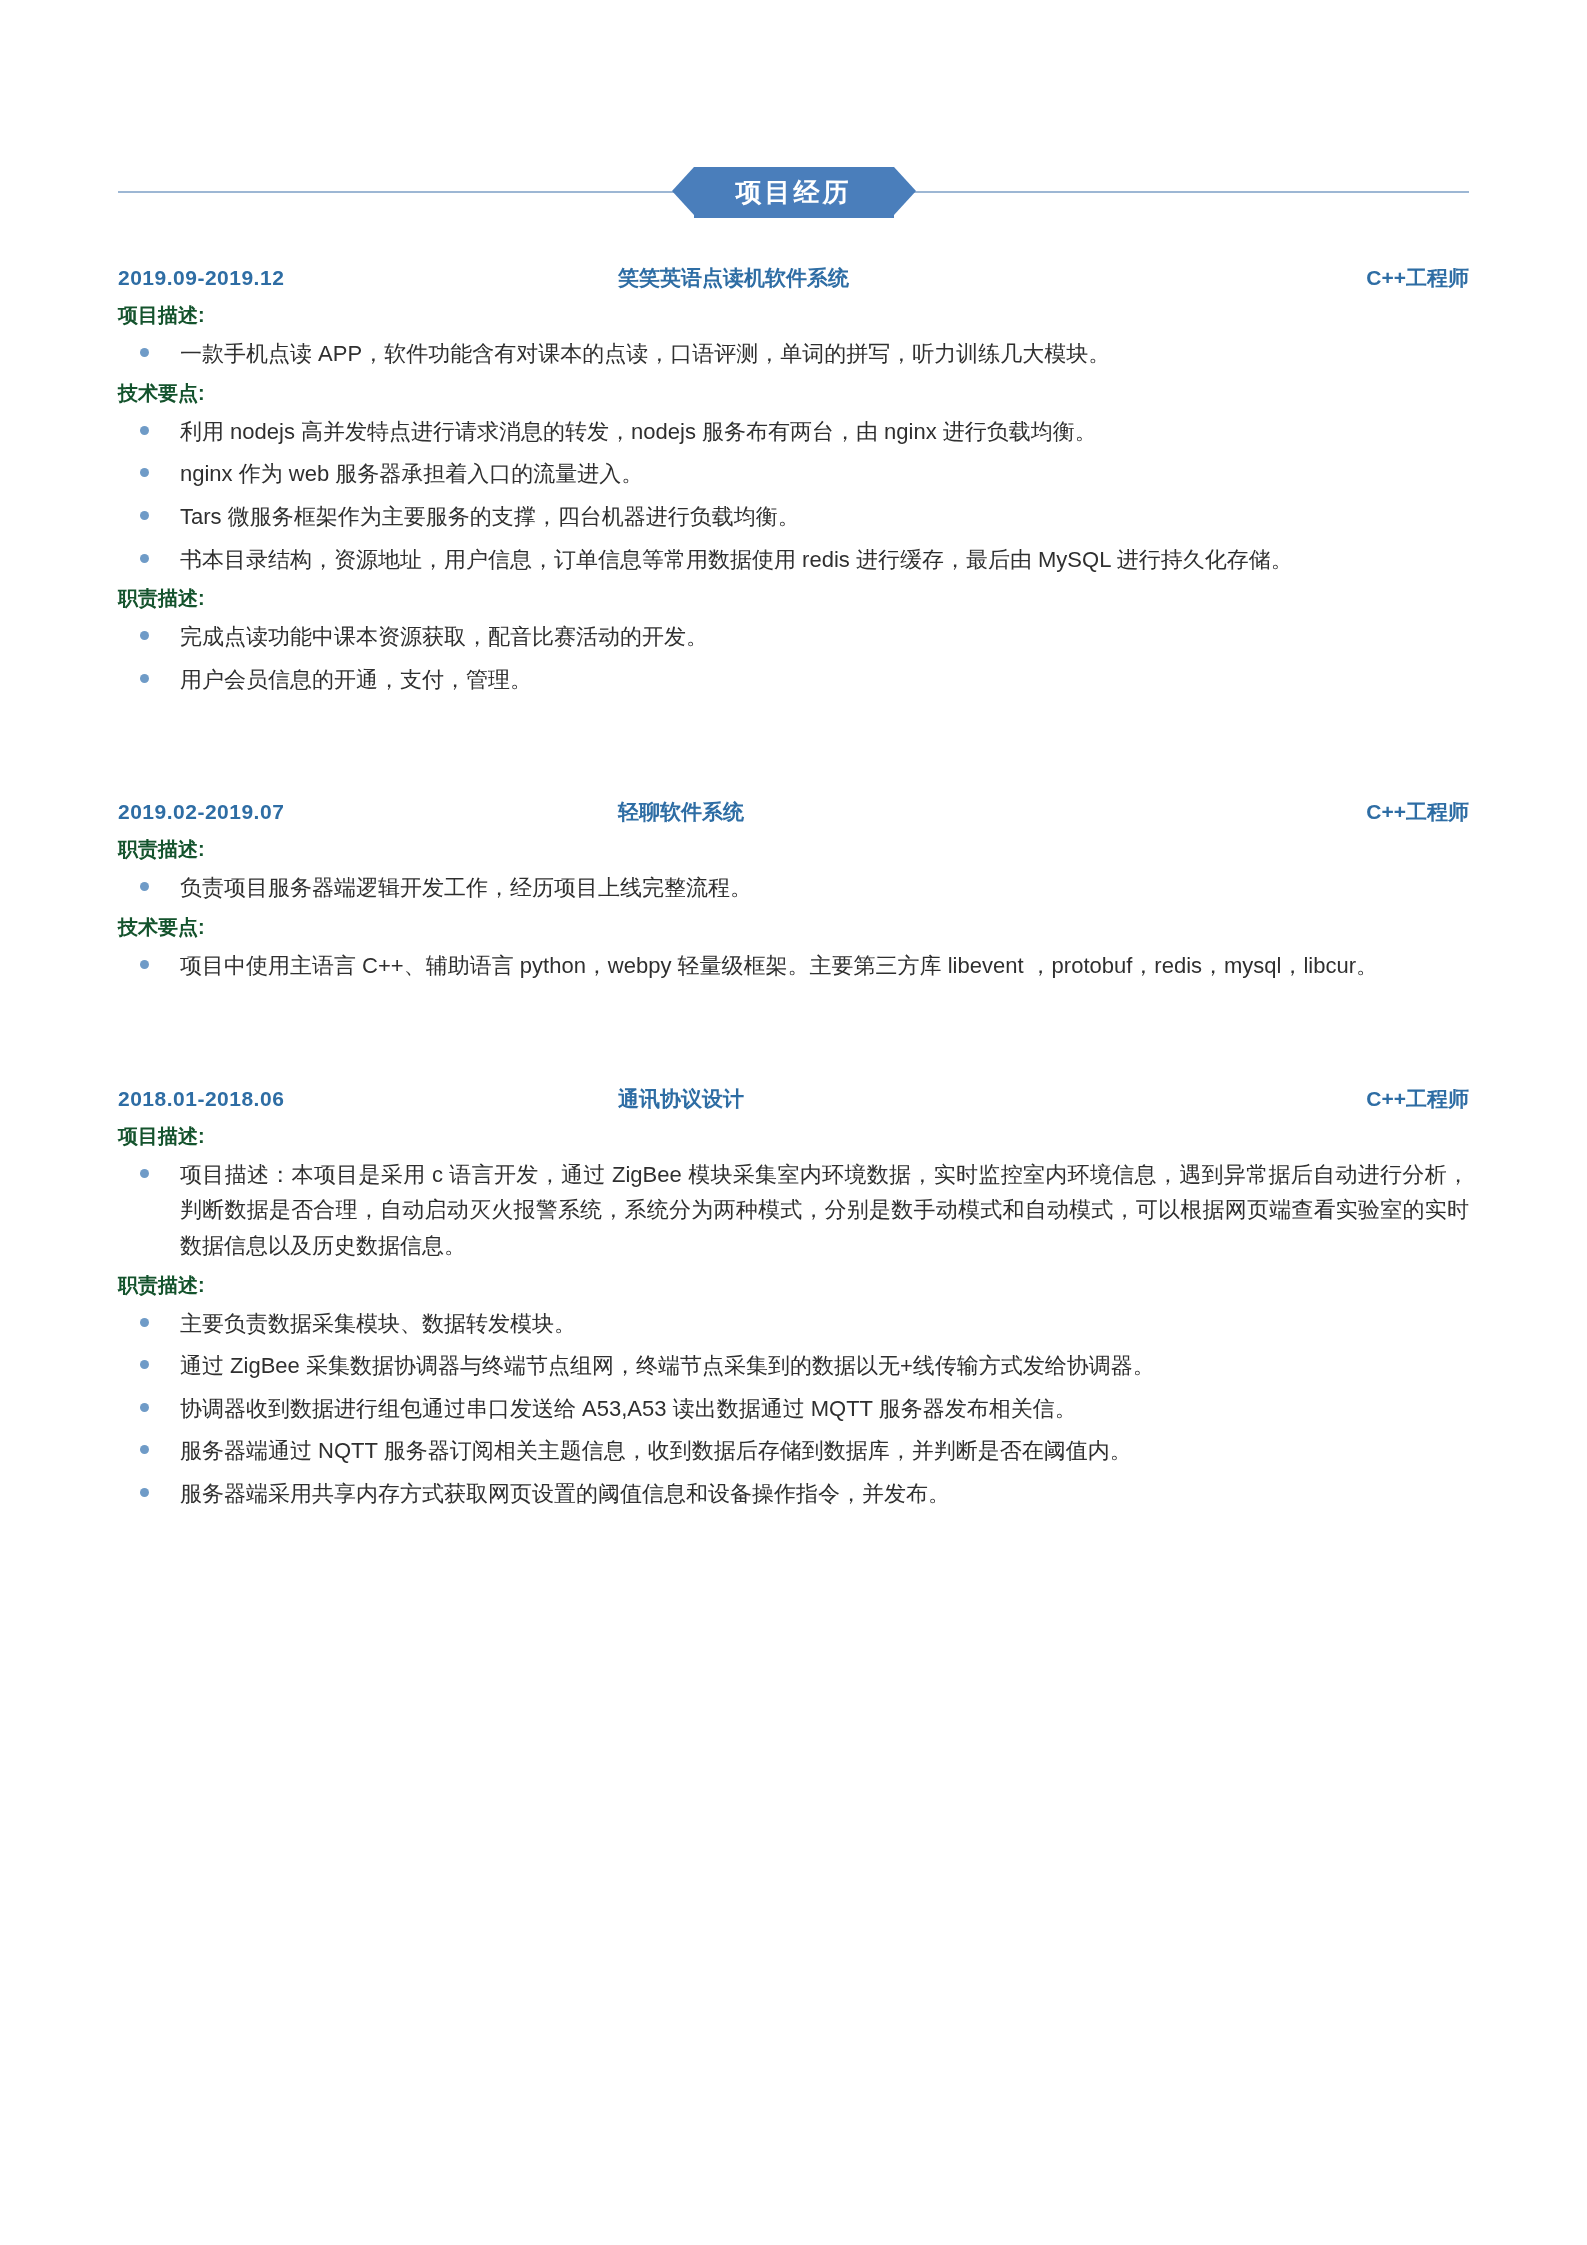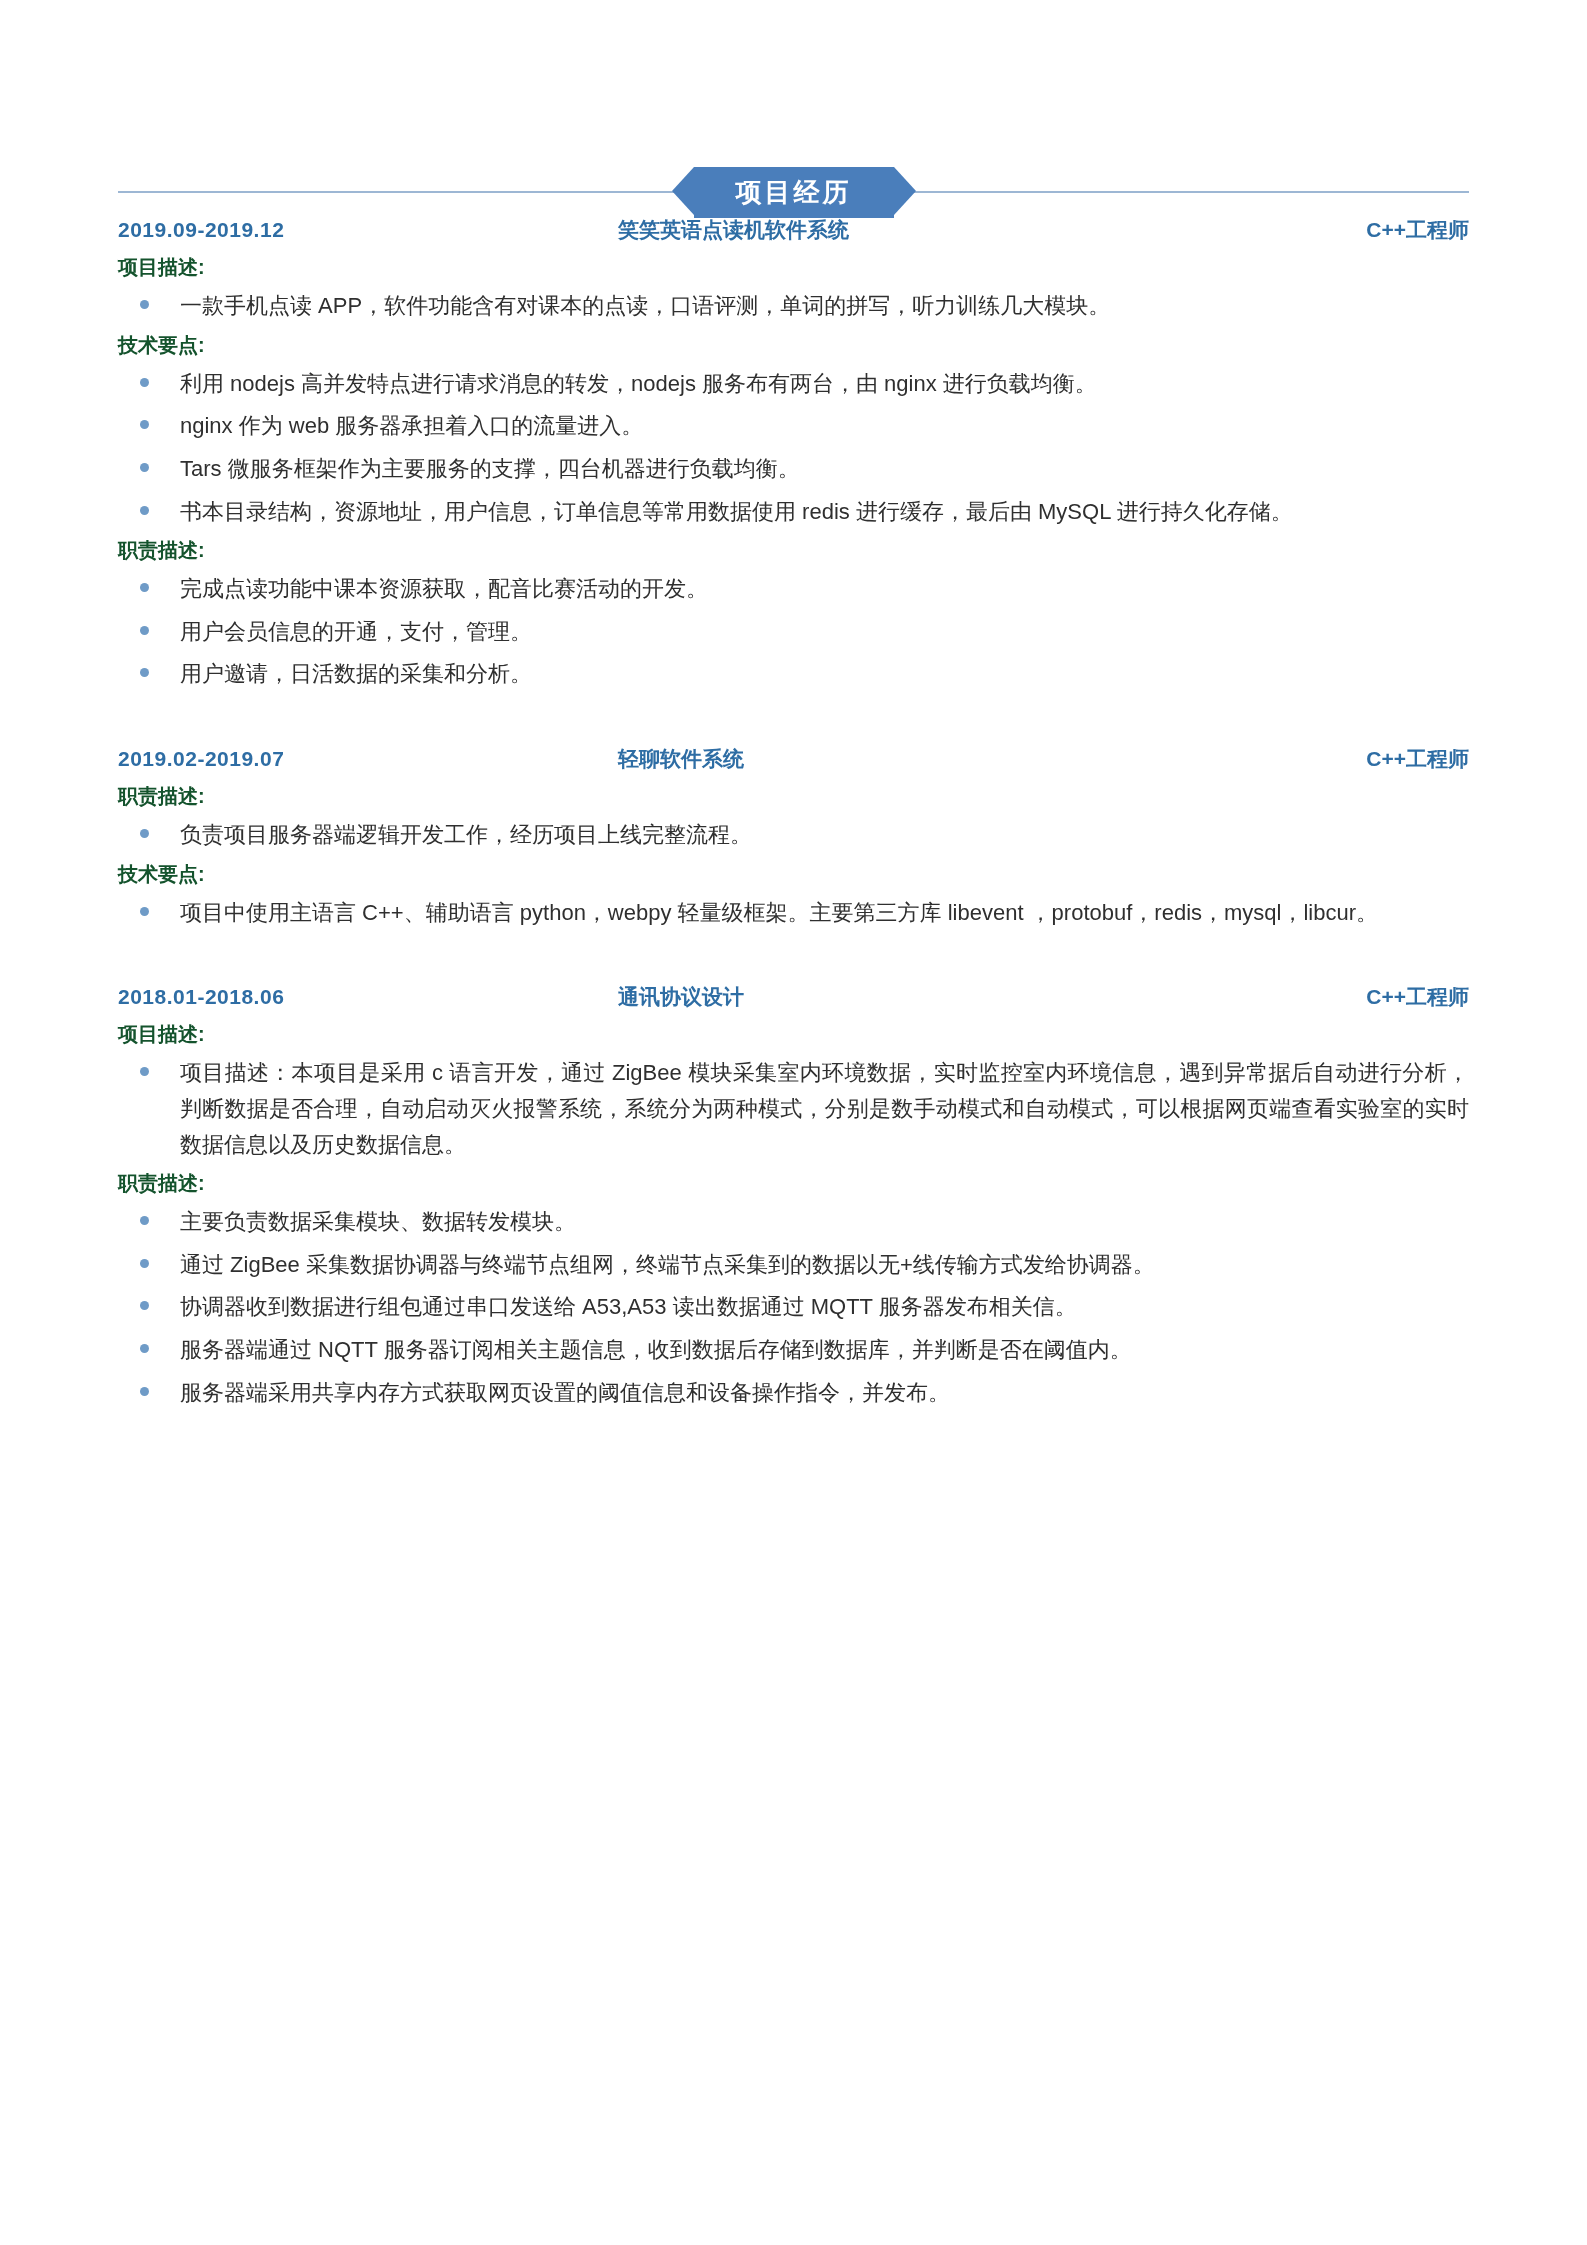--- a/index.html
+++ b/index.html
@@ -65,20 +65,21 @@
   .banner-arrow-right {
     width: 0;
     height: 0;
     border-top: 24px solid transparent;
     border-bottom: 24px solid transparent;
     border-left: 22px solid #4a7ebb;
   }
 
   
   .project {
+    margin-top: 48px;
   }
   .project:first-of-type {
     margin-top: 52px;
   }
   .project-head {
     display: flex;
     align-items: baseline;
     color: #2e6da4;
     font-weight: bold;
     font-size: 21px;
@@ -164,21 +165,20 @@
       <li>利用 nodejs 高并发特点进行请求消息的转发，nodejs 服务布有两台，由 nginx 进行负载均衡。</li>
       <li>nginx 作为 web 服务器承担着入口的流量进入。</li>
       <li>Tars 微服务框架作为主要服务的支撑，四台机器进行负载均衡。</li>
       <li>书本目录结构，资源地址，用户信息，订单信息等常用数据使用 redis 进行缓存，最后由 MySQL 进行持久化存储。</li>
     </ul>
 
     <div class="sub-head">职责描述:</div>
     <ul class="bullets">
       <li>完成点读功能中课本资源获取，配音比赛活动的开发。</li>
       <li>用户会员信息的开通，支付，管理。</li>
-      <li>用户邀请，日活数据的采集和分析。</li>
     </ul>
   </div>
 
   <div class="gap-big"></div>
 
   <div class="project">
     <div class="project-head">
       <div class="ph-date">2019.02-2019.07</div>
       <div class="ph-name">轻聊软件系统</div>
       <div class="ph-role">C++工程师</div>

